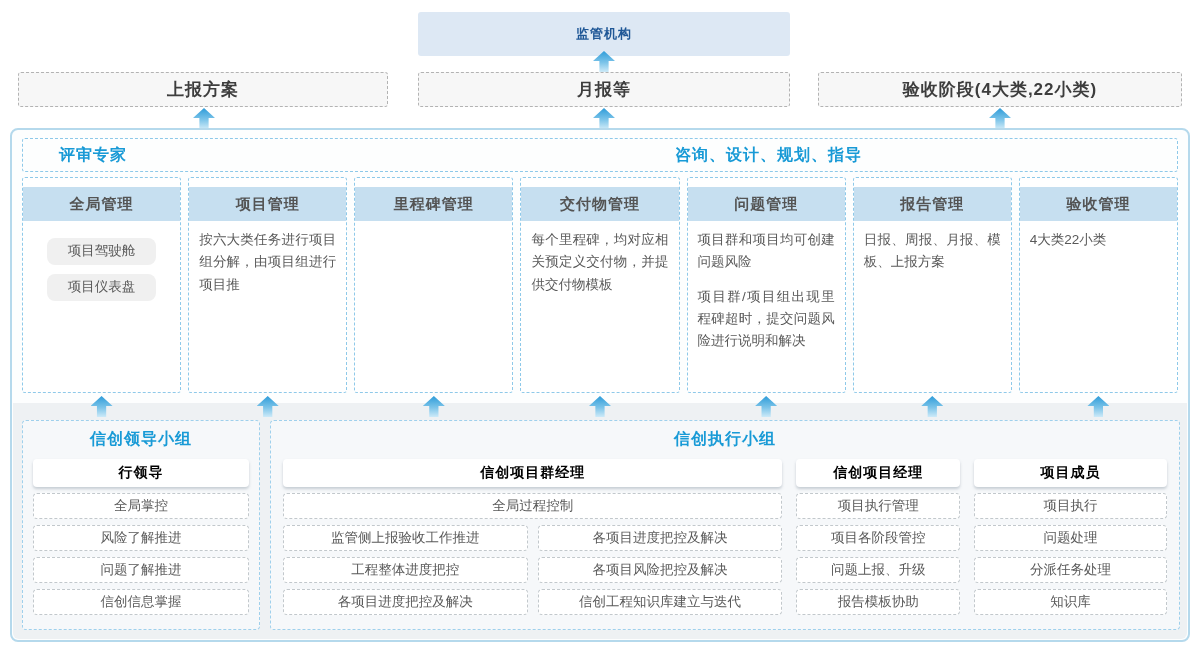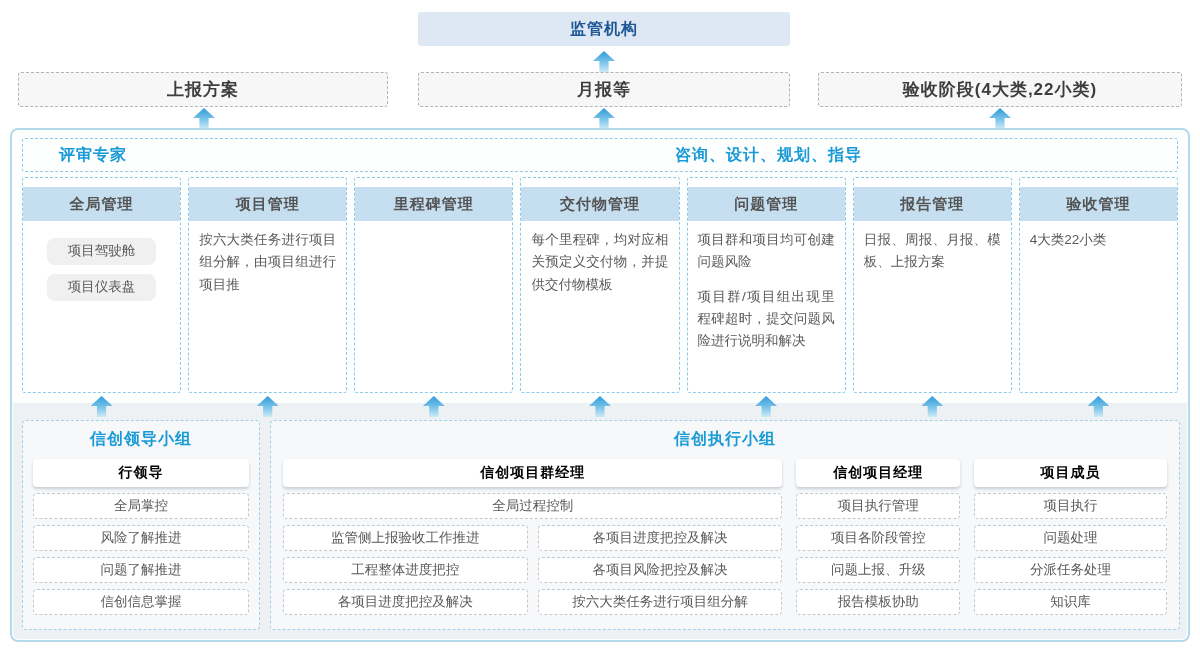--- a/index.html
+++ b/index.html
@@ -3,23 +3,23 @@
 <meta charset="utf-8">
 <style>
   * { box-sizing: border-box; }
   html,body { margin:0; padding:0; }
   body {
     width:1200px; height:650px; position:relative; background:#ffffff;
     font-family:"Liberation Sans","DejaVu Sans",sans-serif; overflow:hidden;
   }
   
   .regulator {
-    position:absolute; left:418px; top:12px; width:372px; height:34px;
+    position:absolute; left:418px; top:12px; width:372px; height:44px;
     background:#dde8f4; border-radius:3px; display:flex; align-items:center; justify-content:center;
-    color:#1f5796; font-weight:bold; font-size:16px; letter-spacing:1px;
+    color:#1f5796; font-weight:bold; font-size:13px; letter-spacing:1px;
   }
   .report {
     position:absolute; top:72px; height:35px; background:#f7f7f7;
     border:1px dashed #b3b3b3; border-radius:3px;
     display:flex; align-items:center; justify-content:center;
     font-weight:bold; font-size:17px; color:#3d3d3d; letter-spacing:1px;
   }
   #report-0 { left:18px;  width:370px; }
   #report-1 { left:418px; width:372px; }
   #report-2 { left:818px; width:364px; }
@@ -229,21 +229,21 @@
         <div class="pgm-grid">
           <div class="item">监管侧上报验收工作推进</div>
           <div class="item">各项目进度把控及解决</div>
         </div>
         <div class="pgm-grid">
           <div class="item">工程整体进度把控</div>
           <div class="item">各项目风险把控及解决</div>
         </div>
         <div class="pgm-grid">
           <div class="item">各项目进度把控及解决</div>
-          <div class="item">按六大类任务进行项目组分解</div>
+          <div class="item">信创工程知识库建立与迭代</div>
         </div>
       </div>
 
       <div class="exec-col" style="flex:166 1 0;">
         <div class="role-box">信创项目经理</div>
         <div class="item">项目执行管理</div>
         <div class="item">项目各阶段管控</div>
         <div class="item">问题上报、升级</div>
         <div class="item">报告模板协助</div>
       </div>

